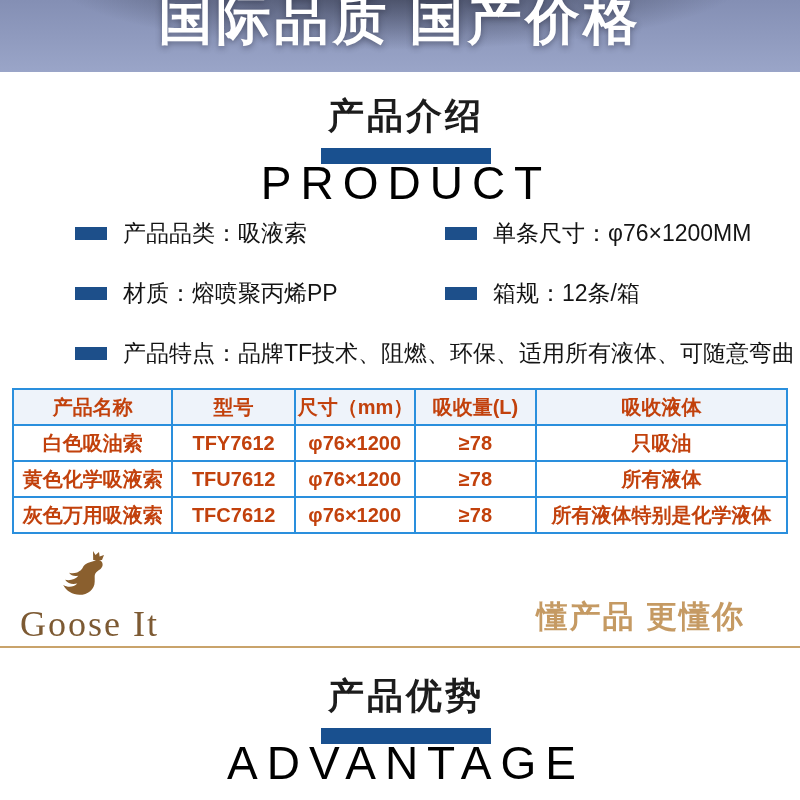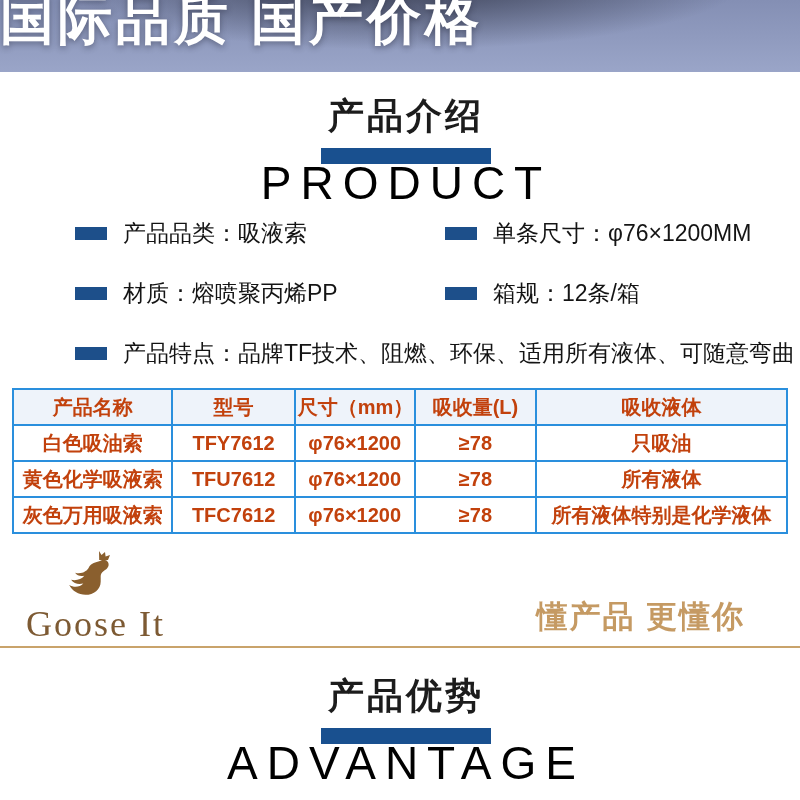--- a/index.html
+++ b/index.html
@@ -6,21 +6,21 @@
   html, body { width: 800px; height: 800px; overflow: hidden; background: #ffffff; }
   body { font-family: "Liberation Sans", sans-serif; position: relative; }
 
   
   .hero {
     height: 72px;
     background:
       radial-gradient(ellipse 70% 160% at 50% -30%, rgba(40,44,60,0.85) 0%, rgba(40,44,60,0) 62%),
       linear-gradient(180deg, #848fb4 0%, #9aa5c8 100%);
     overflow: hidden;
-    text-align: left;
+    text-align: center;
   }
   .hero-title {
     margin-top: -16px;
     font-size: 54px;
     font-weight: bold;
     color: #ffffff;
     letter-spacing: 4px;
     text-shadow: 0 2px 6px rgba(30,34,50,0.45);
     white-space: nowrap;
   }
@@ -94,21 +94,21 @@
   .col-absorb { width: 15.7%; }
   .col-liquid { width: 32.4%; }
 
   
   .brand-strip {
     margin-top: 26px;
     height: 88px;
     border-bottom: 2px solid #c9a36b;
     position: relative;
   }
-  .brand-logo { position: absolute; left: 26px; bottom: 4px; }
+  .brand-logo { position: absolute; left: 20px; bottom: 4px; }
   .swan { position: absolute; left: 40px; top: -62px; }
   .brand-name {
     font-family: "Liberation Serif", serif;
     font-size: 36px;
     color: #7d5a33;
     letter-spacing: 2px;
     line-height: 36px;
   }
   .brand-slogan {
     position: absolute;

